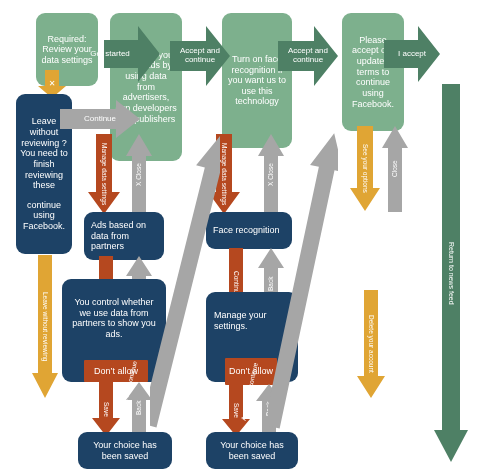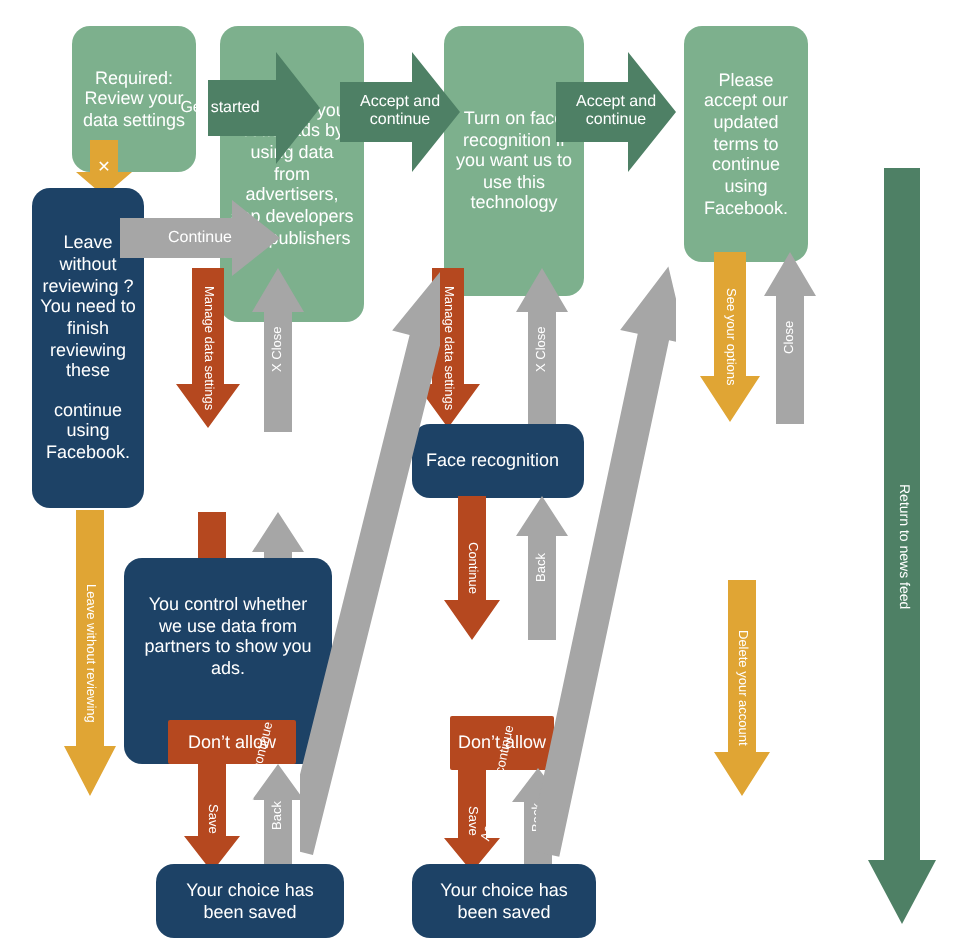--- a/index.html
+++ b/index.html
@@ -72,20 +72,26 @@
     <span class="lbl t8" style="padding-right:18px;">Accept and continue</span>
   </div>
 
   <div class="arw" style="left:278px;top:26px;width:60px;height:60px;">
     <svg viewBox="0 0 60 60" preserveAspectRatio="none">
       <polygon class="f-dgreen" points="0,15 36,15 36,0 60,30 36,60 36,45 0,45"></polygon>
     </svg>
     <span class="lbl t8" style="padding-right:18px;">Accept and continue</span>
   </div>
 
+  <div class="arw" style="left:384px;top:26px;width:56px;height:56px;">
+    <svg viewBox="0 0 56 56" preserveAspectRatio="none">
+      <polygon class="f-dgreen" points="0,14 34,14 34,0 56,28 34,56 34,42 0,42"></polygon>
+    </svg>
+    <span class="lbl t8" style="padding-right:16px;">I accept</span>
+  </div>
 
   <div class="arw" style="left:38px;top:70px;width:28px;height:28px;">
     <svg viewBox="0 0 28 28" preserveAspectRatio="none">
       <polygon class="f-gold" points="7,0 21,0 21,16 28,16 14,28 0,16 7,16"></polygon>
     </svg>
     <span class="lbl t8" style="padding-bottom:12px;">✕</span>
   </div>
 
   <div class="box navy ctr t9" style="left:16px;top:94px;width:56px;height:160px;padding:6px 4px;">
     <span>Leave without reviewing ? You need to finish reviewing these</span>
@@ -114,20 +120,23 @@
     <span class="lbl t65" style="padding-bottom:18px;">Manage data settings</span>
   </div>
 
   <div class="arw vert-l" style="left:126px;top:134px;width:26px;height:82px;">
     <svg viewBox="0 0 26 82" preserveAspectRatio="none">
       <polygon class="f-grey" points="13,0 26,22 20,22 20,82 6,82 6,22 0,22"></polygon>
     </svg>
     <span class="lbl t65" style="padding-top:20px;">X Close</span>
   </div>
 
+  <div class="box navy t9" style="left:84px;top:212px;width:80px;height:48px;padding:5px 7px;">
+    <span>Ads based on data from partners</span>
+  </div>
 
   <div class="arw vert" style="left:92px;top:256px;width:28px;height:72px;">
     <svg viewBox="0 0 28 72" preserveAspectRatio="none">
       <polygon class="f-orange" points="7,0 21,0 21,52 28,52 14,72 0,52 7,52"></polygon>
     </svg>
     <span class="lbl t65" style="padding-bottom:16px;">Continue</span>
   </div>
 
   <div class="arw vert-l" style="left:126px;top:256px;width:26px;height:70px;">
     <svg viewBox="0 0 26 70" preserveAspectRatio="none">
@@ -187,20 +196,23 @@
     <span class="lbl t65" style="padding-bottom:16px;">Continue</span>
   </div>
 
   <div class="arw vert-l" style="left:258px;top:248px;width:26px;height:72px;">
     <svg viewBox="0 0 26 72" preserveAspectRatio="none">
       <polygon class="f-grey" points="13,0 26,20 20,20 20,72 6,72 6,20 0,20"></polygon>
     </svg>
     <span class="lbl t65" style="padding-top:18px;">Back</span>
   </div>
 
+  <div class="box navy t9" style="left:206px;top:292px;width:92px;height:90px;padding:6px 8px;justify-content:flex-start;padding-top:18px;">
+    <span>Manage your settings.</span>
+  </div>
 
   <div class="btn t9" style="left:225px;top:358px;width:52px;height:27px;flex-direction:column;">
     <span>Don’t allow</span>
   </div>
 
   <div class="arw vert" style="left:222px;top:384px;width:28px;height:52px;">
     <svg viewBox="0 0 28 52" preserveAspectRatio="none">
       <polygon class="f-orange" points="7,0 21,0 21,35 28,35 14,52 0,35 7,35"></polygon>
     </svg>
     <span class="lbl t65" style="padding-bottom:13px;">Save</span>

